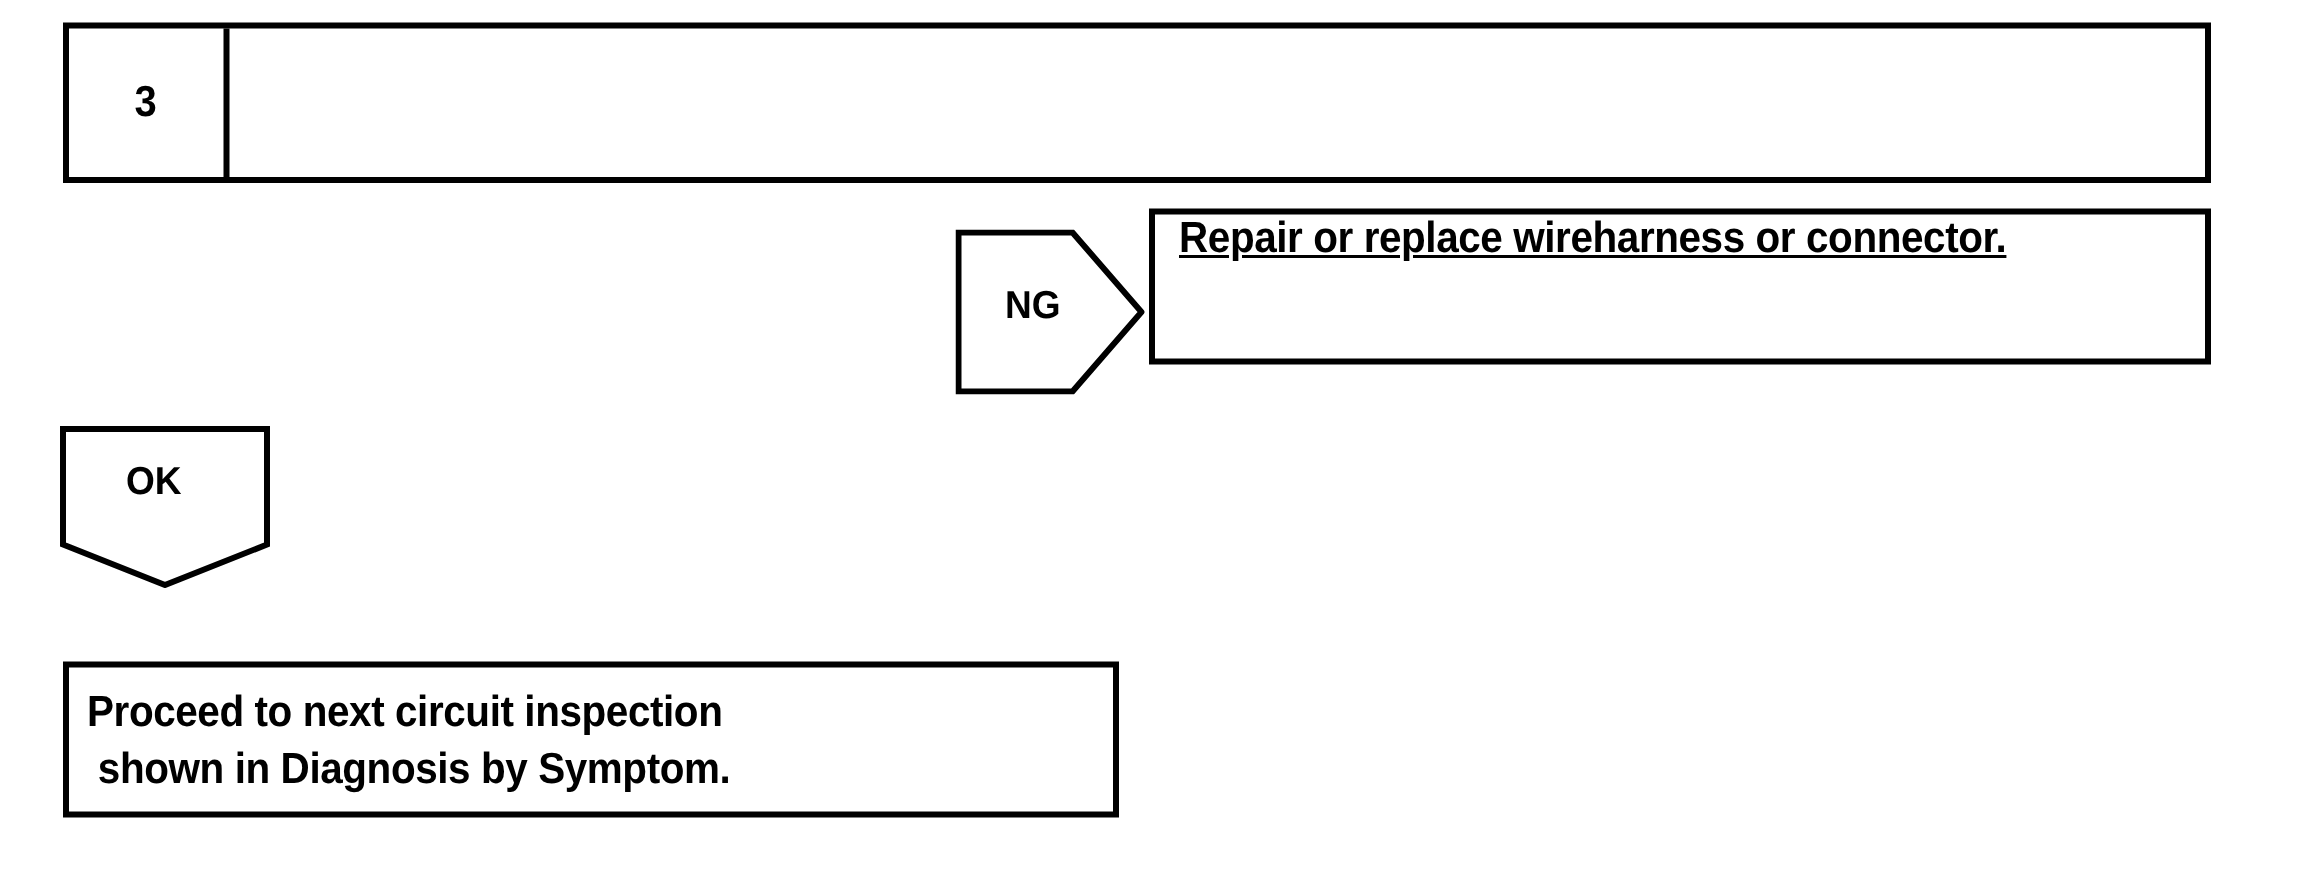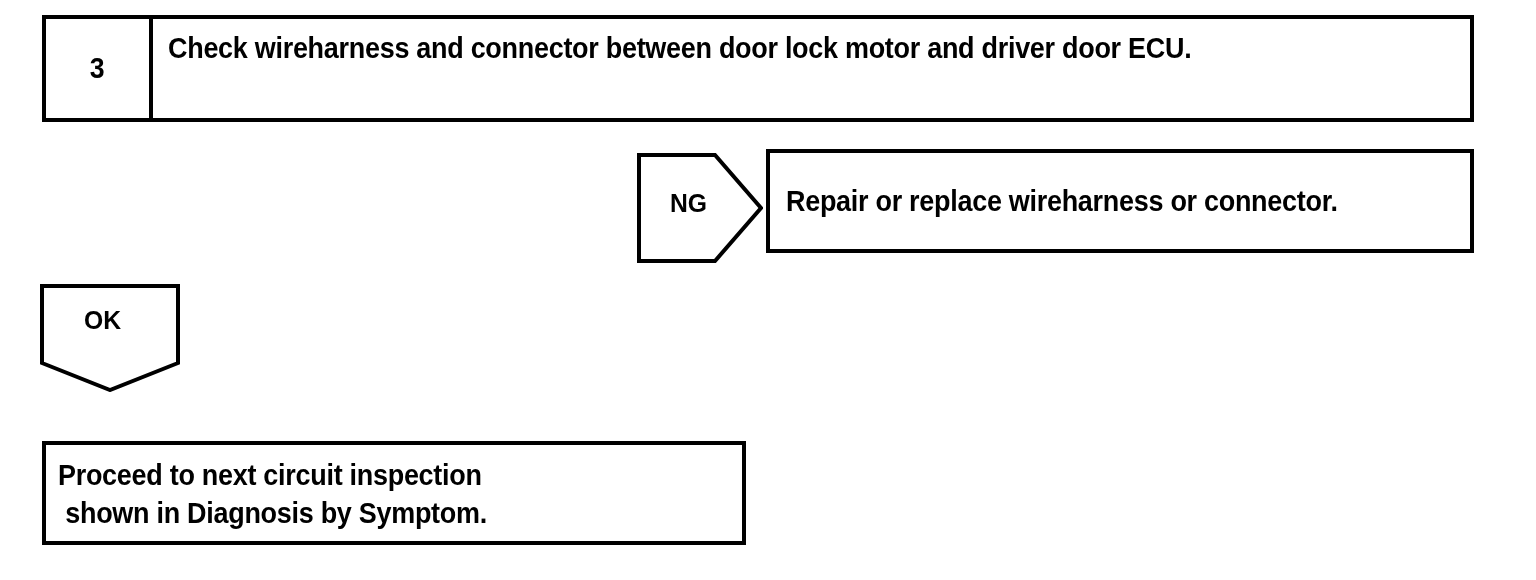--- a/index.html
+++ b/index.html
@@ -91,26 +91,26 @@
     font-weight: bold;
     line-height: 1;
     letter-spacing: 0px;
     transform: scaleX(0.95);
     transform-origin: left top;
   }
 
   
   #repair-box {
     left: 766px;
-    top: 149px;
+    top: 139px;
     width: 708px;
     height: 104px;
     display: flex;
-    align-items: center;
     padding: 0 10px 0 16px;
+    text-decoration: underline;
   }
   #repair-box .body-text { line-height: 32px; }
 
   
   #ok-tag {
     position: absolute;
     left: 40px;
     top: 284px;
     width: 140px;
     height: 108px;
@@ -139,23 +139,20 @@
 </style>
 </head>
 <body>
 
 <div id="flowchart">
 
   <div class="node" id="step-row">
     <div id="step-number-cell">
       <span class="num">3</span>
     </div>
-    <div id="step-text-cell">
-      <div class="body-text">Check wireharness and connector between door lock motor and driver door ECU.</div>
-    </div>
   </div>
 
   <div id="ng-tag">
     <svg viewBox="0 0 126 110" xmlns="http://www.w3.org/2000/svg">
       <polygon points="2,2 78,2 124,55 78,108 2,108" fill="#ffffff" stroke="#000000" stroke-width="4" stroke-linejoin="miter"></polygon>
     </svg>
   </div>
   <div id="ng-label">NG</div>
 
   <div class="node" id="repair-box">

